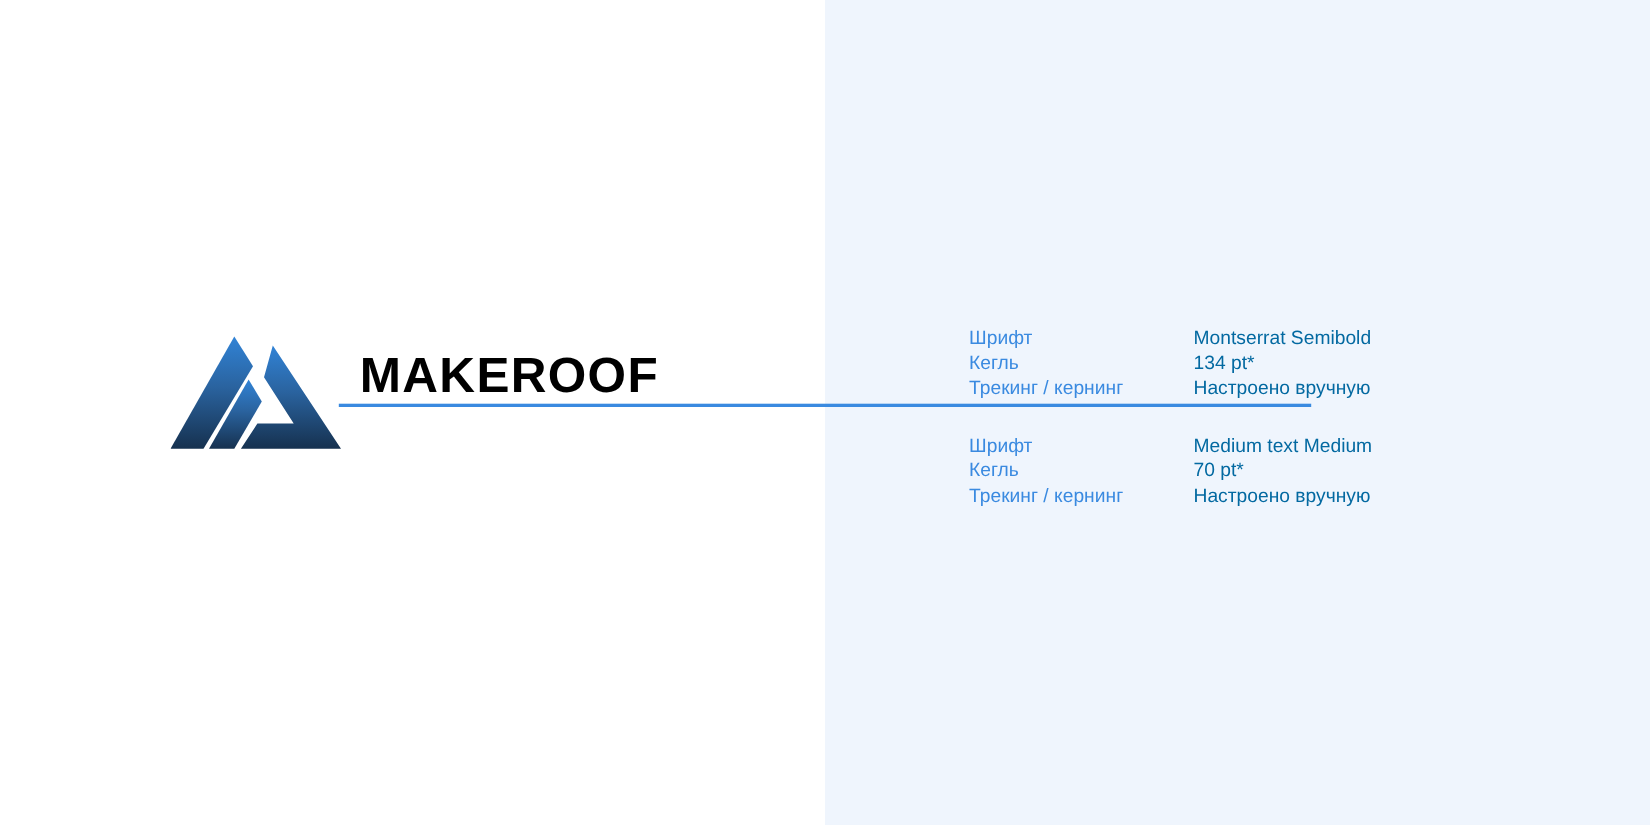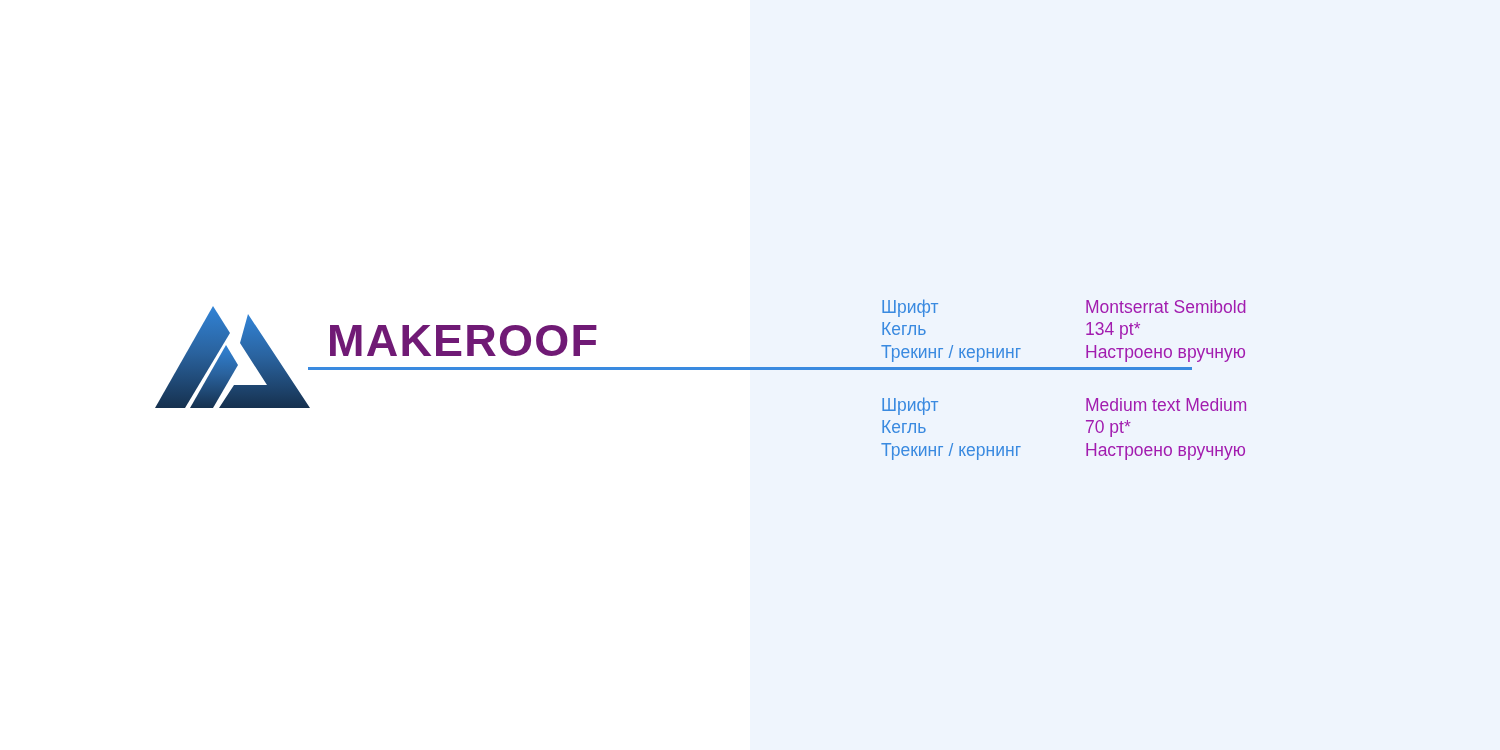--- a/index.html
+++ b/index.html
@@ -62,21 +62,21 @@
     height: 106px;
   }
   .wordmark {
     position: absolute;
     left: 0;
     top: 15px;
     font-family: "Liberation Sans", sans-serif;
     font-size: 45px;
     font-weight: 700;
     letter-spacing: 1.2px;
-    color: #701a75;
+    color: #000000;
     line-height: 1;
     white-space: nowrap;
   }
   .tagline {
     position: absolute;
     left: 2px;
     top: 76px;
     font-family: "Liberation Sans", sans-serif;
     font-size: 23.5px;
     font-weight: 700;
@@ -111,21 +111,21 @@
     align-items: baseline;
     white-space: nowrap;
     margin-left: 45px;
   }
   .spec-label {
     width: 204px;
     flex: 0 0 204px;
     color: #3a8ae0;
   }
   .spec-value {
-    color: #a21caf;
+    color: #0369a1;
   }
 </style>
 </head>
 <body>
 
 <div id="page">
 
   <div class="panel-left"></div>
   <div class="panel-right"></div>
 

